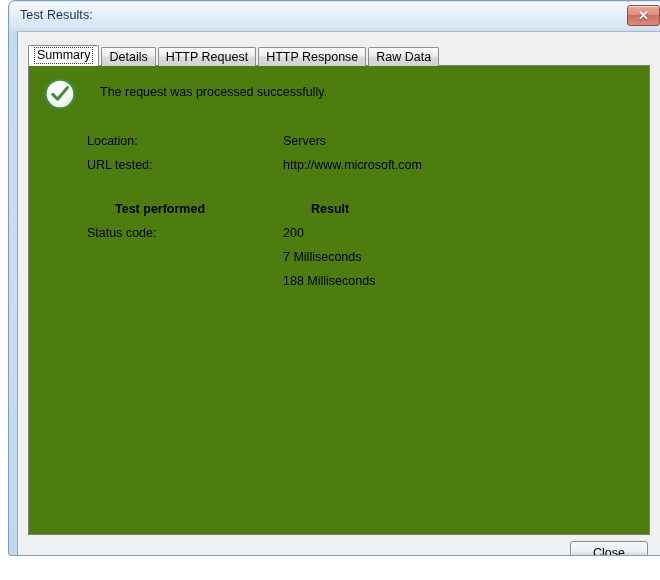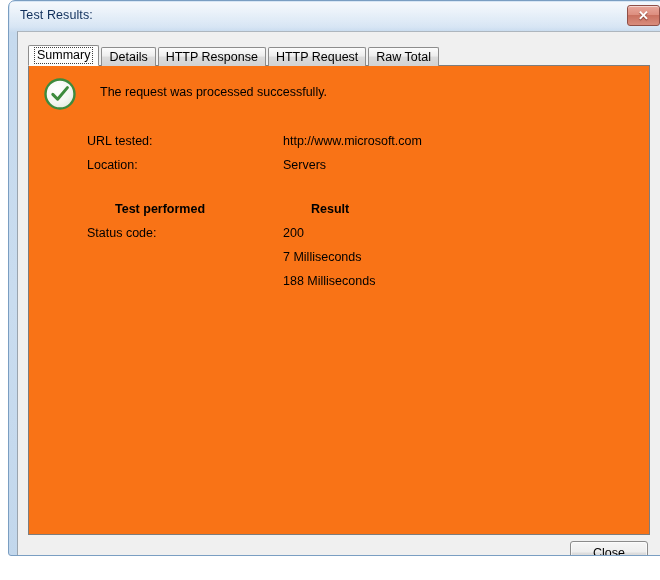--- a/index.html
+++ b/index.html
@@ -139,21 +139,21 @@
   .tab-label { line-height: 1; }
 
   
   .tabpage {
     position: absolute;
     left: 10px;
     top: 33px;
     width: 622px;
     height: 470px;
     box-sizing: border-box;
-    background: #f97316;
+    background: #4d7c0f;
     border: 1px solid #7d7d7d;
     z-index: 2;
   }
 
   
   .status-row {
     position: absolute;
     left: 14px;
     top: 11px;
     width: 560px;
@@ -245,27 +245,27 @@
   <div class="client">
 
     <div class="tabstrip">
       <div class="tab active">
         <span class="tab-label">Summary</span>
       </div>
       <div class="tab">
         <span class="tab-label">Details</span>
       </div>
       <div class="tab">
+        <span class="tab-label">HTTP Request</span>
+      </div>
+      <div class="tab">
         <span class="tab-label">HTTP Response</span>
       </div>
       <div class="tab">
-        <span class="tab-label">HTTP Request</span>
-      </div>
-      <div class="tab">
-        <span class="tab-label">Raw Total</span>
+        <span class="tab-label">Raw Data</span>
       </div>
     </div>
 
     <div class="tabpage">
 
       <div class="status-row">
         <span class="status-icon">
           <svg width="34" height="34" viewBox="0 0 34 34" xmlns="http://www.w3.org/2000/svg">
             <defs>
               <radialGradient id="gfill" cx="38%" cy="32%" r="78%">
@@ -277,27 +277,27 @@
             <circle cx="17" cy="17" r="14.5" fill="url(#gfill)" stroke="#3d8b3d" stroke-width="2.4"></circle>
             <path d="M9.8 17.4 L14.6 22.2 L24.4 10.6" fill="none" stroke="#3d8b3d" stroke-width="3" stroke-linecap="round" stroke-linejoin="round"></path>
           </svg>
         </span>
         <span class="status-text">The request was processed successfully.</span>
       </div>
 
       <div class="rows">
 
         <div class="row">
+          <span class="cell-label">Location:</span>
+          <span class="cell-value">Servers</span>
+        </div>
+
+        <div class="row">
           <span class="cell-label">URL tested:</span>
           <span class="cell-value">http://www.microsoft.com</span>
-        </div>
-
-        <div class="row">
-          <span class="cell-label">Location:</span>
-          <span class="cell-value">Servers</span>
         </div>
 
         <div class="row spacer"></div>
 
         <div class="row header">
           <span class="cell-label">Test performed</span>
           <span class="cell-value">Result</span>
         </div>
 
         <div class="row">

